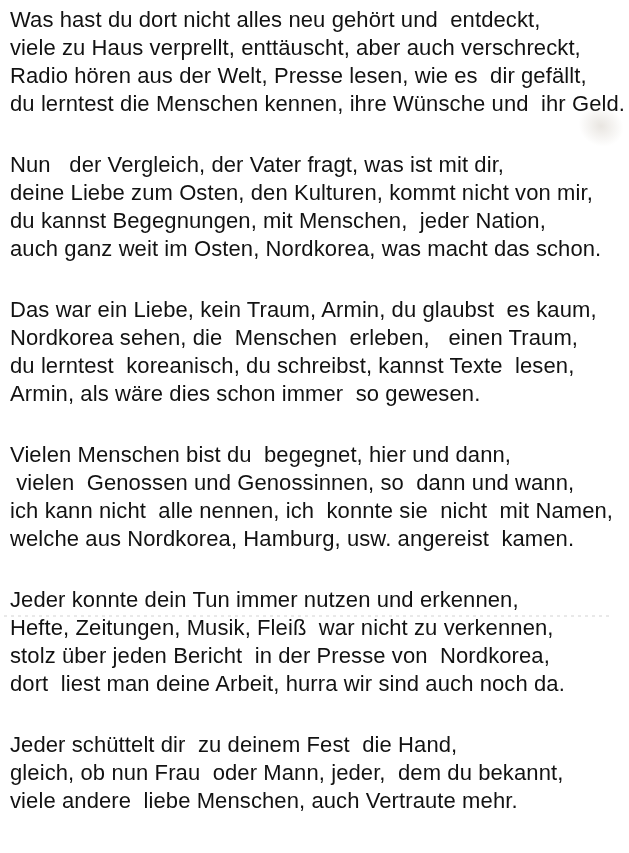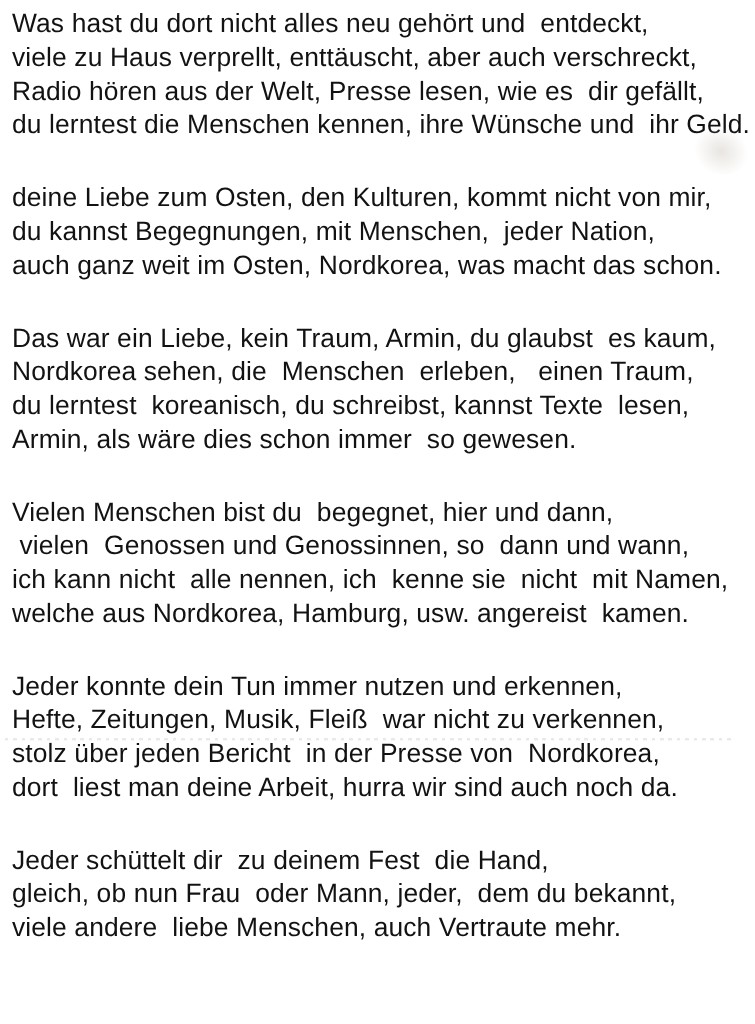--- a/index.html
+++ b/index.html
@@ -59,36 +59,37 @@
 <div class="page">
 
   <div class="stanza">
     <p class="line">Was hast du dort nicht alles neu gehört und  entdeckt,</p>
     <p class="line">viele zu Haus verprellt, enttäuscht, aber auch verschreckt,</p>
     <p class="line">Radio hören aus der Welt, Presse lesen, wie es  dir gefällt,</p>
     <p class="line">du lerntest die Menschen kennen, ihre Wünsche und  ihr Geld.</p>
   </div>
 
   <div class="stanza">
+    <p class="line">Nun   der Vergleich, der Vater fragt, was ist mit dir,</p>
     <p class="line">deine Liebe zum Osten, den Kulturen, kommt nicht von mir,</p>
     <p class="line">du kannst Begegnungen, mit Menschen,  jeder Nation,</p>
     <p class="line">auch ganz weit im Osten, Nordkorea, was macht das schon.</p>
   </div>
 
   <div class="stanza">
     <p class="line">Das war ein Liebe, kein Traum, Armin, du glaubst  es kaum,</p>
     <p class="line">Nordkorea sehen, die  Menschen  erleben,   einen Traum,</p>
     <p class="line">du lerntest  koreanisch, du schreibst, kannst Texte  lesen,</p>
     <p class="line">Armin, als wäre dies schon immer  so gewesen.</p>
   </div>
 
   <div class="stanza">
     <p class="line">Vielen Menschen bist du  begegnet, hier und dann,</p>
     <p class="line"> vielen  Genossen und Genossinnen, so  dann und wann,</p>
-    <p class="line">ich kann nicht  alle nennen, ich  kenne sie  nicht  mit Namen,</p>
+    <p class="line">ich kann nicht  alle nennen, ich  konnte sie  nicht  mit Namen,</p>
     <p class="line">welche aus Nordkorea, Hamburg, usw. angereist  kamen.</p>
   </div>
 
   <div class="stanza">
     <p class="line">Jeder konnte dein Tun immer nutzen und erkennen,</p>
     <p class="line">Hefte, Zeitungen, Musik, Fleiß  war nicht zu verkennen,</p>
     <p class="line">stolz über jeden Bericht  in der Presse von  Nordkorea,</p>
     <p class="line">dort  liest man deine Arbeit, hurra wir sind auch noch da.</p>
   </div>
 

